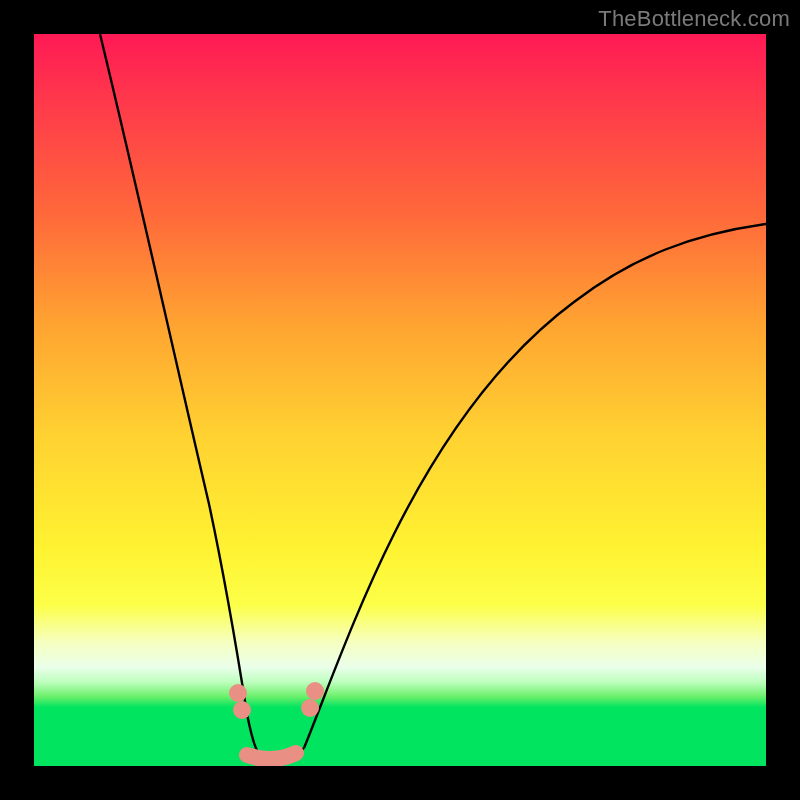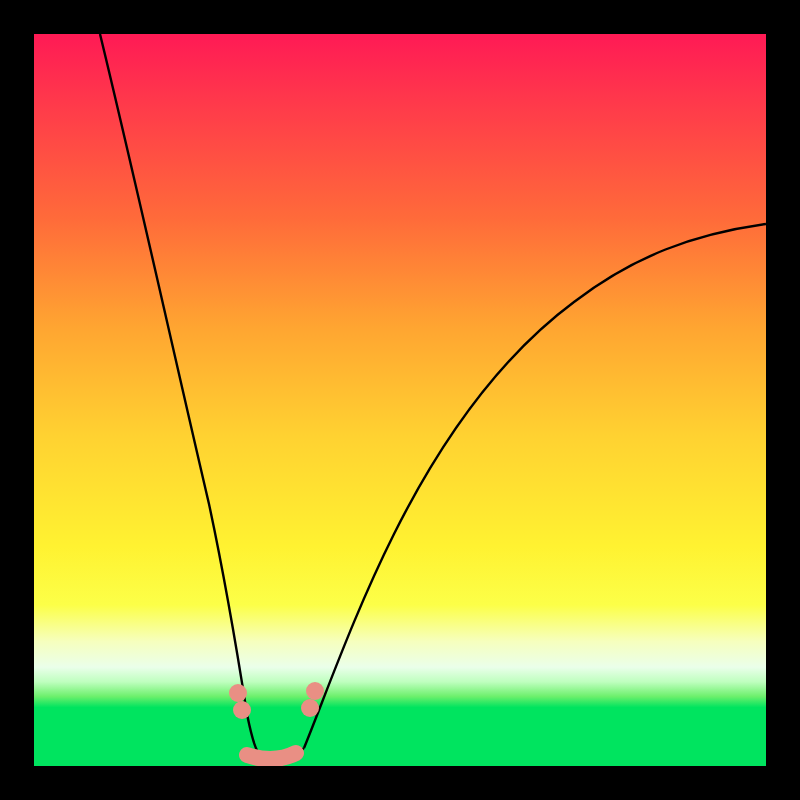--- a/index.html
+++ b/index.html
@@ -69,20 +69,21 @@
     stroke-width: 16;
     stroke-linecap: round;
     fill: none;
   }
 </style>
 </head>
 <body>
 
 <div class="frame">
 
+  <div class="watermark">TheBottleneck.com</div>
 
   <div class="plot-area">
 
     <svg width="732" height="732" viewBox="0 0 732 732">
 
       <path class="curve" d="M 66 0
                C 100 140, 140 320, 175 470
                C 190 540, 202 610, 213 680
                C 217 700, 220 712, 224 718"></path>
 

